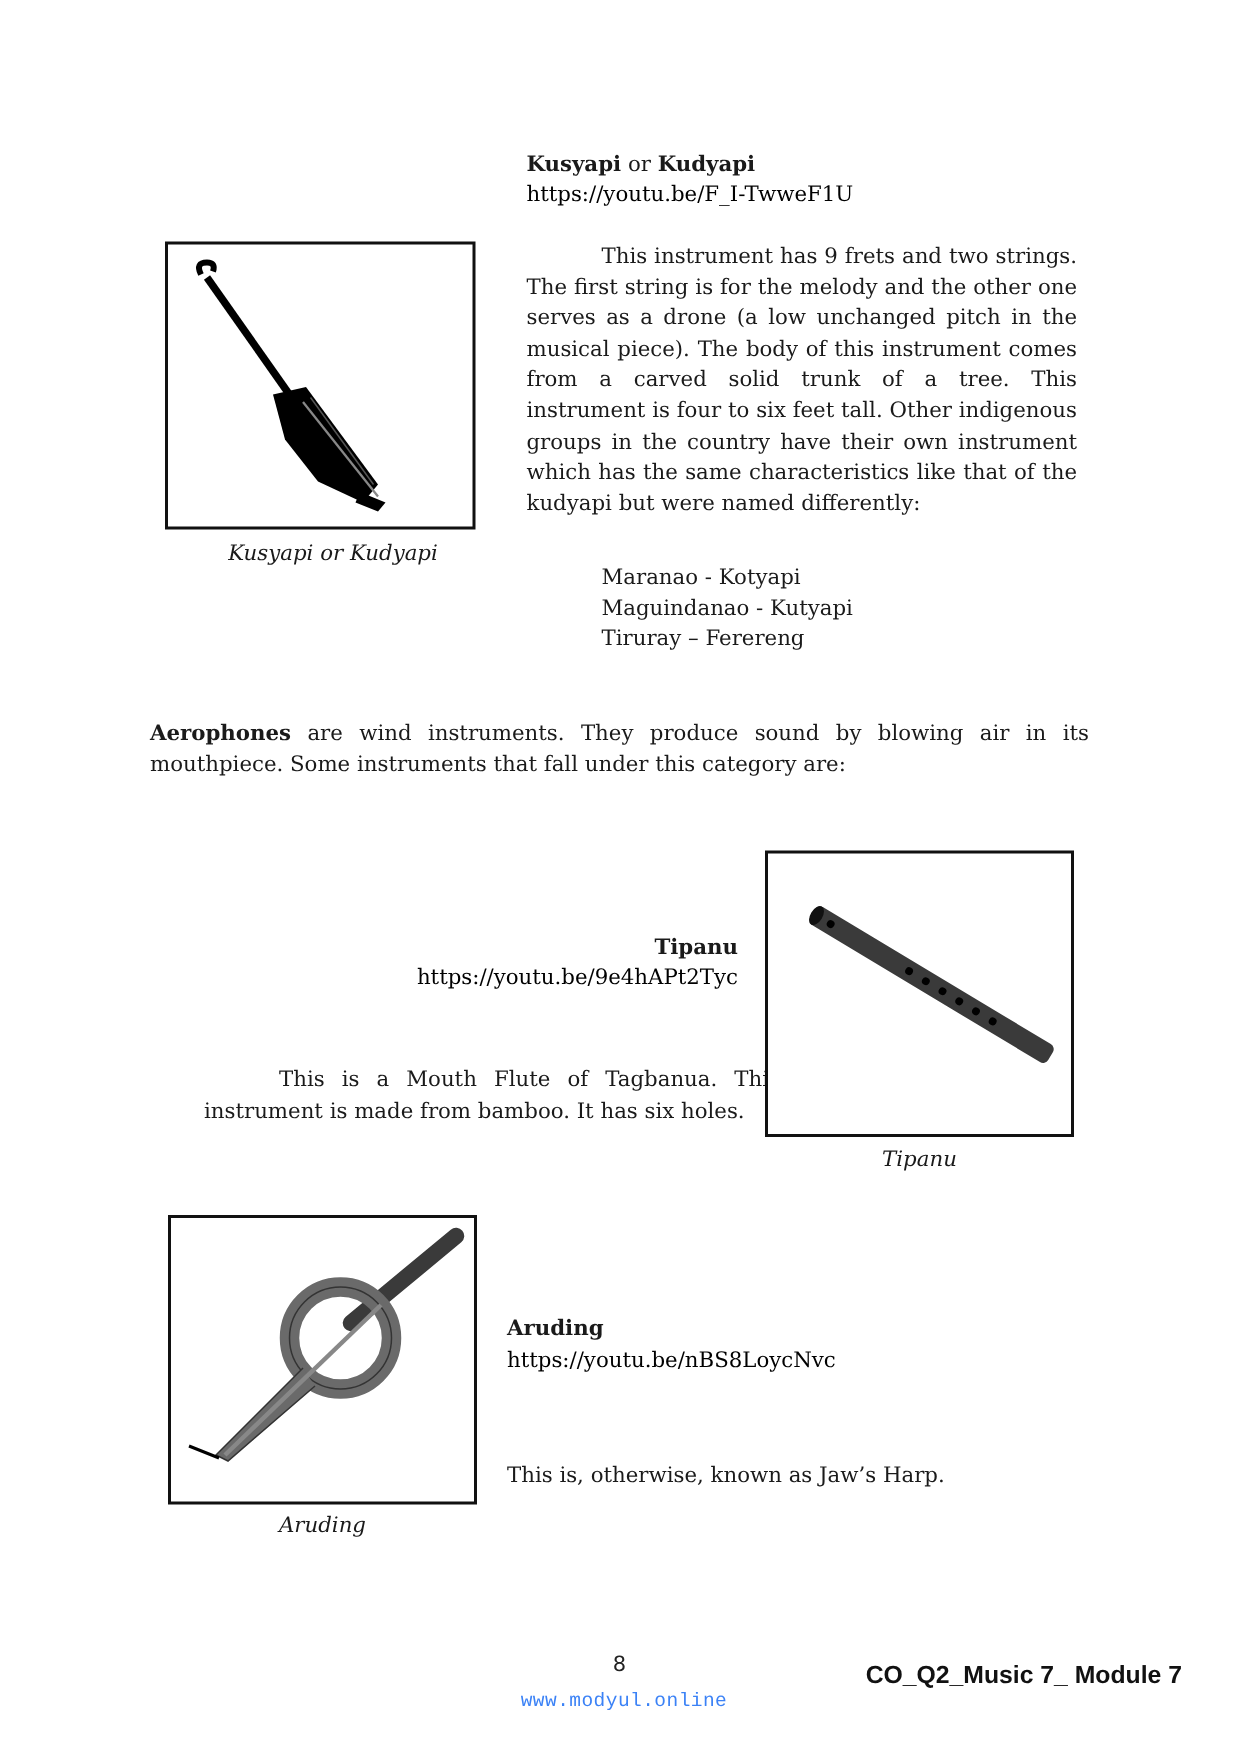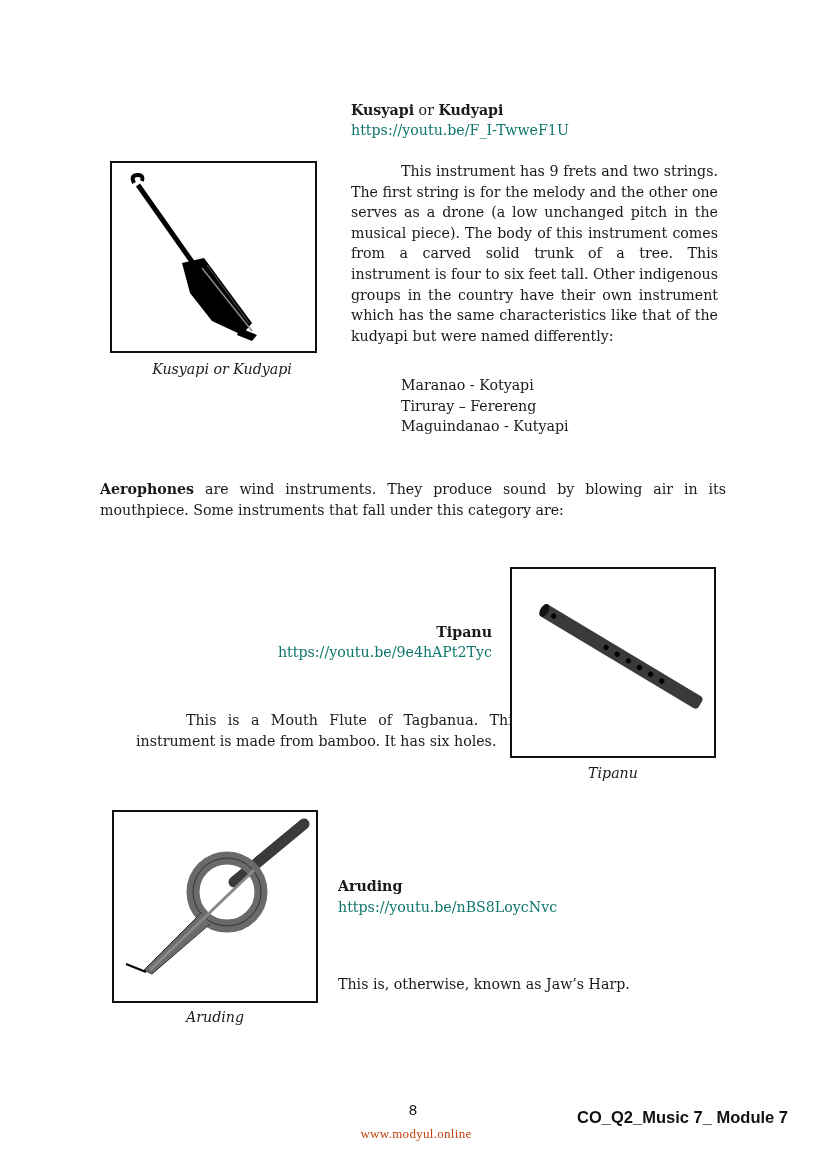--- a/index.html
+++ b/index.html
@@ -7,40 +7,40 @@
          font-family:"DejaVu Serif","Liberation Serif",serif; color:#1a1a1a; }
   .abs { position:absolute; }
   .txt { font-size:14.2px; line-height:20.6px; }
   .bold { font-weight:bold; }
   .justify { text-align:justify; }
   .frame { position:absolute; border:2px solid #111; background:#fff; box-sizing:border-box; }
   .caption { position:absolute; font-style:italic; font-size:14.2px; text-align:center; }
   .footer-num { position:absolute; left:400px; top:1102px; width:26px; text-align:center;
                 font-family:"DejaVu Sans","Liberation Sans",sans-serif; font-size:14px; color:#222; }
   .footer-wm { position:absolute; left:336px; top:1126px; width:160px; text-align:center;
-               font-family:Liberation Serif, serif; font-size:13px; color:#c2410c; letter-spacing:0.3px;}
+               font-family:Liberation Mono, monospace; font-size:13px; color:#3b82f6; letter-spacing:0.3px;}
   .footer-code { position:absolute; right:38px; top:1108px;
                  font-family:Liberation Sans, sans-serif; font-size:16.5px; font-weight:bold; color:#111; }
   .indent { text-indent:50px; }
-  a.link { color:#0f766e; text-decoration:none; }
+  a.link { color:#000000; text-decoration:none; }
 </style>
 </head>
 <body>
 
 <div class="abs txt" style="left:351px; top:100px; width:380px;">
   <span class="bold">Kusyapi</span><span> or </span><span class="bold">Kudyapi</span>
 </div>
 <a class="abs txt link" style="left:351px; top:120px;">https://youtu.be/F_I-TwweF1U</a>
 
 <div class="abs txt justify indent" style="left:351px; top:161px; width:367px;">This instrument has 9 frets and two strings. The first string is for the melody and the other one serves as a drone (a low unchanged pitch in the musical piece). The body of this instrument comes from a carved solid trunk of a tree. This instrument is four to six feet tall. Other indigenous groups in the country have their own instrument which has the same characteristics like that of the kudyapi but were named differently:</div>
 
 <div class="abs txt" style="left:401px; top:375px; width:260px;">
   <div>Maranao - Kotyapi</div>
+  <div>Maguindanao - Kutyapi</div>
   <div>Tiruray – Ferereng</div>
-  <div>Maguindanao - Kutyapi</div>
 </div>
 
 <div class="frame" style="left:110px; top:161px; width:207px; height:192px;">
   <svg width="203" height="188" viewBox="0 0 203 188">
     <path d="M22,20 q-4,-8 4,-8 q6,0 4,6" fill="none" stroke="#000" stroke-width="4"></path>
     <line x1="26" y1="22" x2="95" y2="120" stroke="#000" stroke-width="5"></line>
     <path d="M70,100 L92,95 L140,160 L130,172 L100,158 L78,130 Z" fill="#000"></path>
     <line x1="90" y1="105" x2="140" y2="168" stroke="#888" stroke-width="1.5"></line>
     <line x1="95" y1="102" x2="137" y2="160" stroke="#555" stroke-width="1"></line>
     <path d="M128,165 L145,172 L140,178 L125,172 Z" fill="#000"></path>

